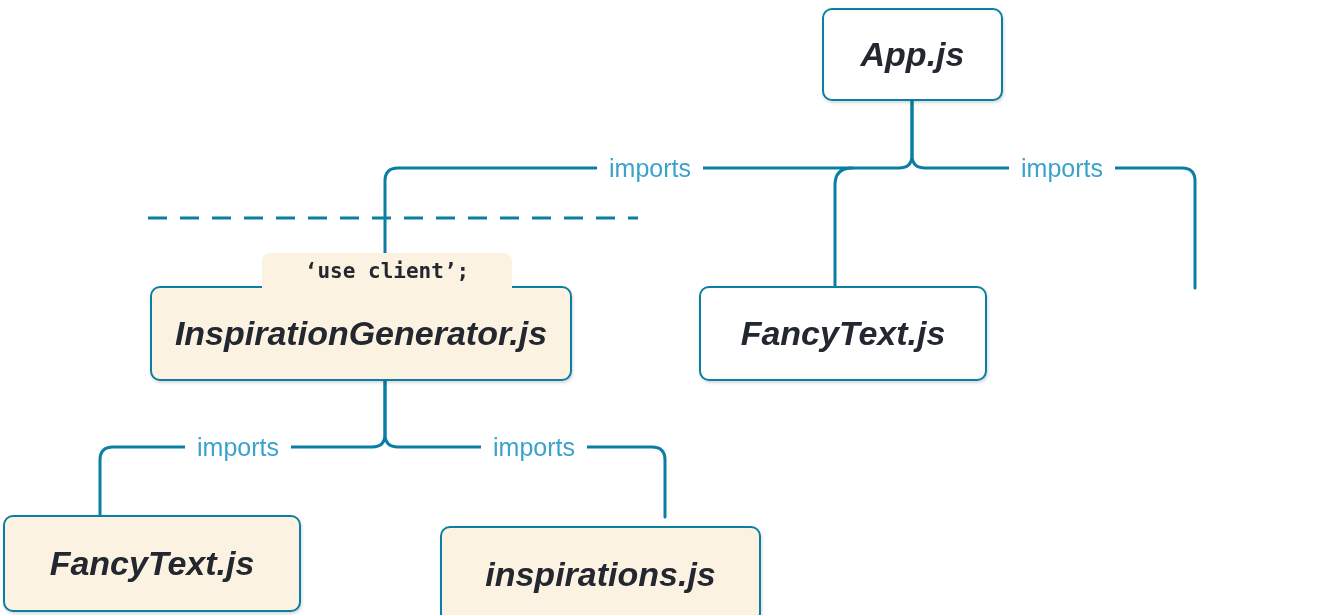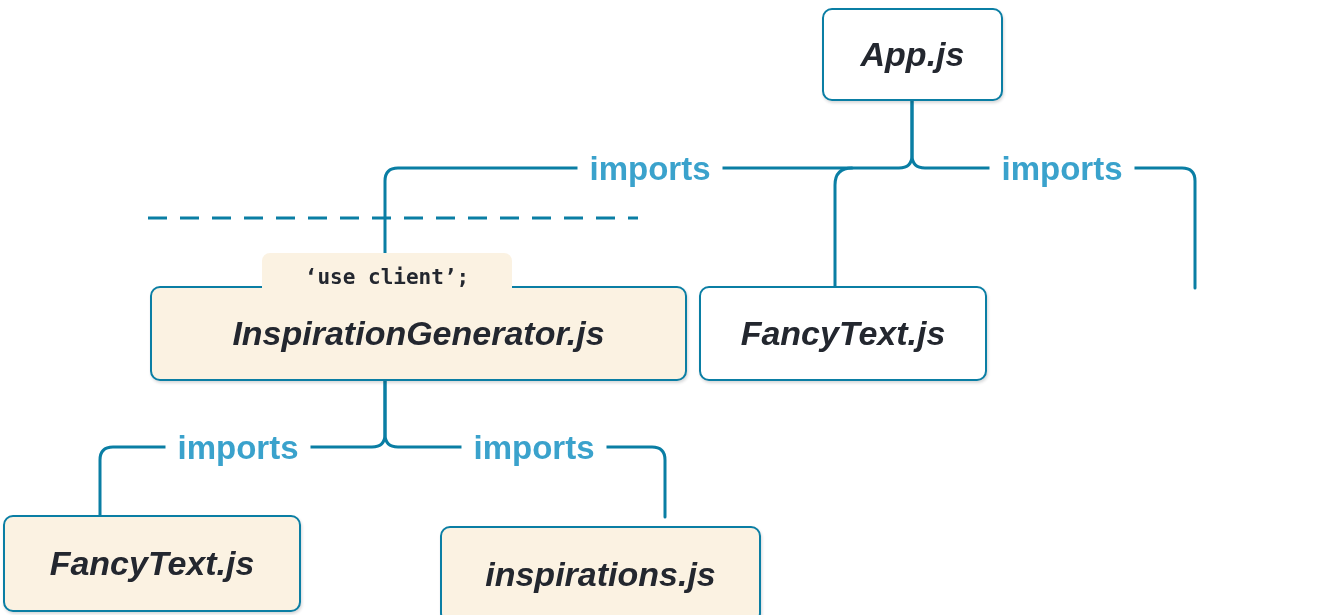--- a/index.html
+++ b/index.html
@@ -31,35 +31,35 @@
     font-size:34px;font-weight:600;
     box-shadow:1px 2px 3px rgba(35,39,47,0.18);
     box-sizing:border-box;
     white-space:nowrap;
     font-style:italic;
   }
   .node--server{background:var(--server-box-bg);}
   .node--client{background:var(--client-box-bg);}
   .directive-tag{
     position:absolute;z-index:3;
-    display:flex;align-items:flex-end;justify-content:center;
+    display:flex;align-items:center;justify-content:center;
     background:var(--client-box-bg);
     border-radius:8px 8px 0 0;
     color:var(--box-text-color);
     font-family:"DejaVu Sans Mono", monospace;
     font-size:21px;font-weight:600;
     box-sizing:border-box;
     white-space:nowrap;
   }
   .edge-label{
     position:absolute;z-index:2;
     transform:translate(-50%,-50%);
     background:var(--page-bg);
     color:var(--edge-label-color);
-    font-size:33px;font-weight:bold;
+    font-size:25px;font-weight:normal;
     padding:2px 12px;line-height:1;
     white-space:nowrap;
   }
 </style>
 </head>
 <body>
 
 <div class="stage">
 
   <svg class="wires" width="1343" height="615" viewBox="0 0 1343 615">
@@ -75,21 +75,21 @@
     <span>App.js</span>
   </div>
 
   <div class="edge-label" style="left:650px;top:168px;">imports</div>
   <div class="edge-label" style="left:1062px;top:168px;">imports</div>
 
   <div class="directive-tag" style="left:262px;top:253px;width:250px;height:36px;">
     <span>‘use client’;</span>
   </div>
 
-  <div class="node node--client" style="left:150px;top:286px;width:537px;height:95px;">
+  <div class="node node--client" style="left:150px;top:286px;width:422px;height:95px;">
     <span>InspirationGenerator.js</span>
   </div>
 
   <div class="node node--server" style="left:699px;top:286px;width:288px;height:95px;">
     <span>FancyText.js</span>
   </div>
 
 
   <div class="edge-label" style="left:238px;top:447px;">imports</div>
   <div class="edge-label" style="left:534px;top:447px;">imports</div>

